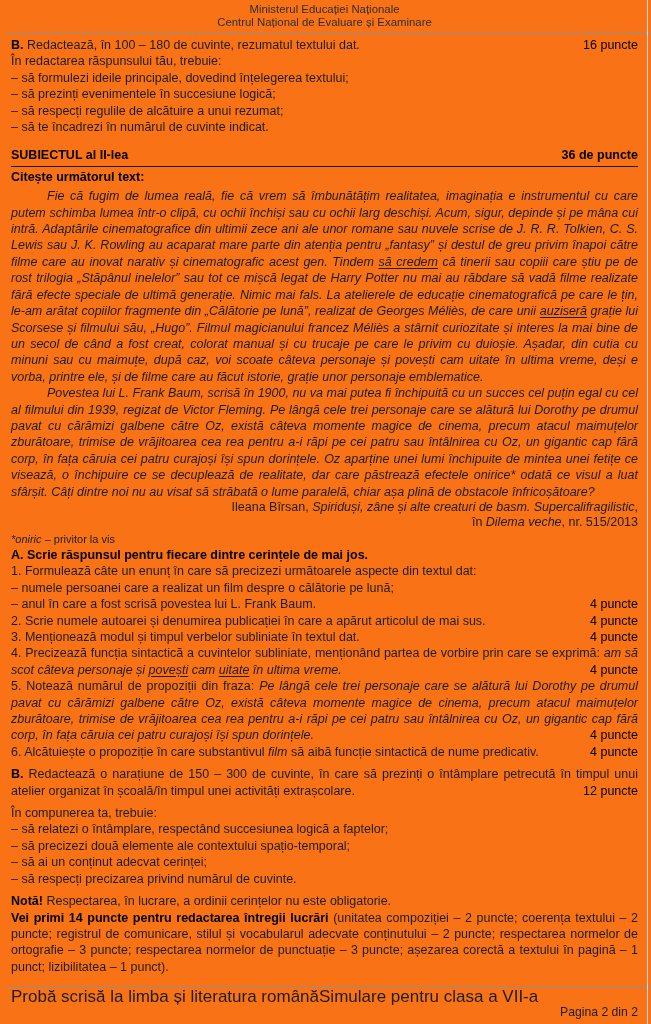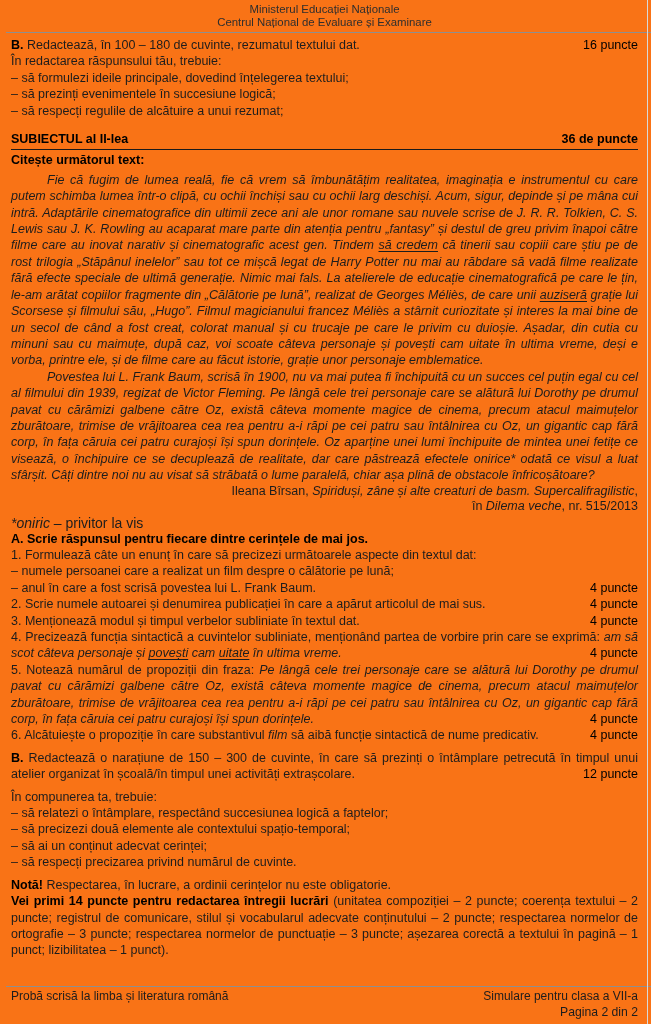--- a/index.html
+++ b/index.html
@@ -23,27 +23,27 @@
   .mt-md { margin-top:4px; }
   .subject-row {
     display:flex; justify-content:space-between; align-items:baseline;
     font-weight:bold; color:#000;
     border-bottom:1.4px solid #1a1a1a; padding-bottom:2px; margin-top:12px;
   }
   .read-label { font-weight:bold; color:#000; margin-top:2px; }
   .para { text-align:justify; font-style:italic; text-indent:36px; }
   .para1 { margin-top:3px; }
   .attrib { text-align:right; line-height:15.5px; }
-  .footnote { font-size:14px; line-height:16px; }
+  .footnote { font-size:11px; line-height:16px; }
   .item { text-align:justify; }
   .heading { font-weight:bold; color:#000; }
   .grading { text-align:justify; }
   .footer { margin-top:auto; }
   .ftr-rule { border-top:1.2px solid #8f8f8f; margin:0 -13px 0 -5px; }
-  .ftr-row { display:flex; justify-content:space-between; font-size:12px; line-height:15.5px; padding-top:2px;gap:40px; }
+  .ftr-row { display:flex; font-size:17px; line-height:15.5px; padding-top:2px; }
   .ftr-page { text-align:right; font-size:12.2px; line-height:15.5px; }
 </style>
 </head>
 <body>
 
 <div class="page">
   <div class="scan-edge"></div>
 
   <div class="hdr">
     <div>Ministerul Educației Naționale</div>
@@ -52,20 +52,21 @@
   <div class="hdr-rule"></div>
 
   <div class="row mt-md">
     <span class="b">B.</span><span> Redactează, în 100 – 180 de cuvinte, rezumatul textului dat.</span>
     <span class="pts">16 puncte</span>
   </div>
   <div>În redactarea răspunsului tău, trebuie:</div>
   <div>– să formulezi ideile principale, dovedind înțelegerea textului;</div>
   <div>– să prezinți evenimentele în succesiune logică;</div>
   <div>– să respecți regulile de alcătuire a unui rezumat;</div>
+  <div>– să te încadrezi în numărul de cuvinte indicat.</div>
 
   <div class="subject-row">
     <span>SUBIECTUL al II-lea</span>
     <span>36 de puncte</span>
   </div>
   <div class="read-label">Citește următorul text:</div>
 
   <div class="para para1"><span>Fie că fugim de lumea reală, fie că vrem să îmbunătățim realitatea, imaginația e instrumentul cu care putem schimba lumea într-o clipă, cu ochii închiși sau cu ochii larg deschiși. Acum, sigur, depinde și pe mâna cui intră. Adaptările cinematografice din ultimii zece ani ale unor romane sau nuvele scrise de J. R. R. Tolkien, C. S. Lewis sau J. K. Rowling au acaparat mare parte din atenția pentru „fantasy” și destul de greu privim înapoi către filme care au inovat narativ și cinematografic acest gen. Tindem </span><span class="u">să credem</span><span> că tinerii sau copiii care știu pe de rost trilogia „Stăpânul inelelor” sau tot ce mișcă legat de Harry Potter nu mai au răbdare să vadă filme realizate fără efecte speciale de ultimă generație. Nimic mai fals. La atelierele de educație cinematografică pe care le țin, le-am arătat copiilor fragmente din „Călătorie pe lună”, realizat de Georges Méliès, de care unii </span><span class="u">auziseră</span><span> grație lui Scorsese și filmului său, „Hugo”. Filmul magicianului francez Méliès a stârnit curiozitate și interes la mai bine de un secol de când a fost creat, colorat manual și cu trucaje pe care le privim cu duioșie. Așadar, din cutia cu minuni sau cu maimuțe, după caz, voi scoate câteva personaje și povești cam uitate în ultima vreme, deși e vorba, printre ele, și de filme care au făcut istorie, grație unor personaje emblematice.</span></div>
   <div class="para">Povestea lui L. Frank Baum, scrisă în 1900, nu va mai putea fi închipuită cu un succes cel puțin egal cu cel al filmului din 1939, regizat de Victor Fleming. Pe lângă cele trei personaje care se alătură lui Dorothy pe drumul pavat cu cărămizi galbene către Oz, există câteva momente magice de cinema, precum atacul maimuțelor zburătoare, trimise de vrăjitoarea cea rea pentru a-i răpi pe cei patru sau întâlnirea cu Oz, un gigantic cap fără corp, în fața căruia cei patru curajoși își spun dorințele. Oz aparține unei lumi închipuite de mintea unei fetițe ce visează, o închipuire ce se decuplează de realitate, dar care păstrează efectele onirice* odată ce visul a luat sfârșit. Câți dintre noi nu au visat să străbată o lume paralelă, chiar așa plină de obstacole înfricoșătoare?</div>
 

